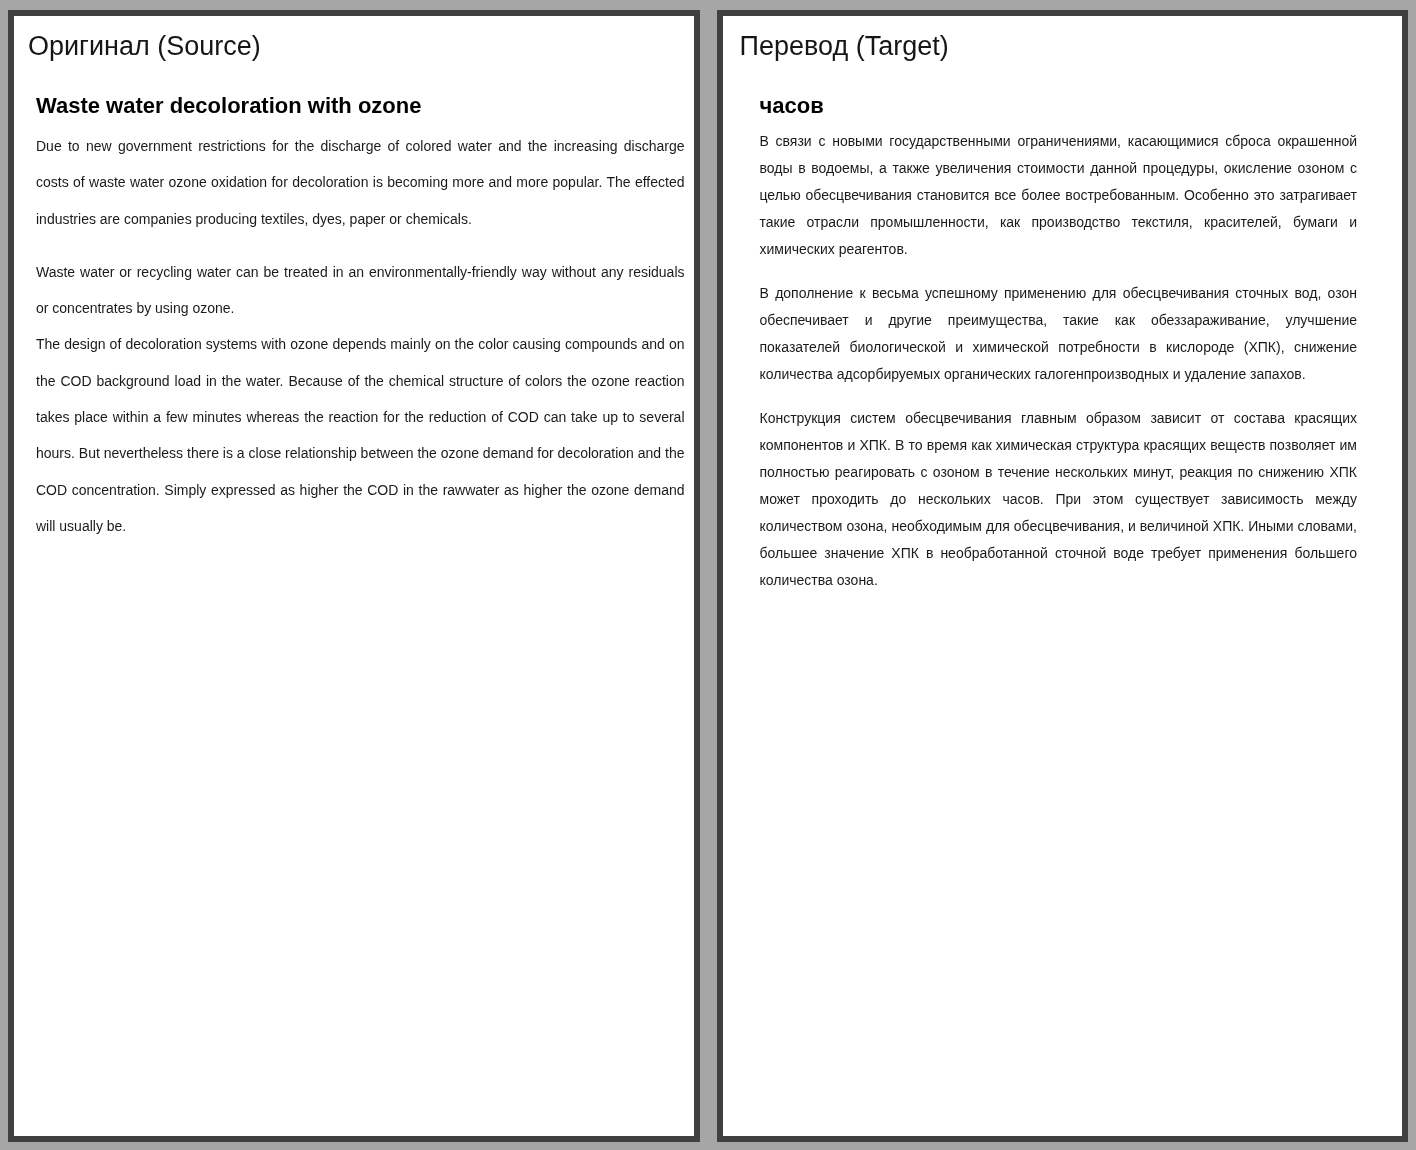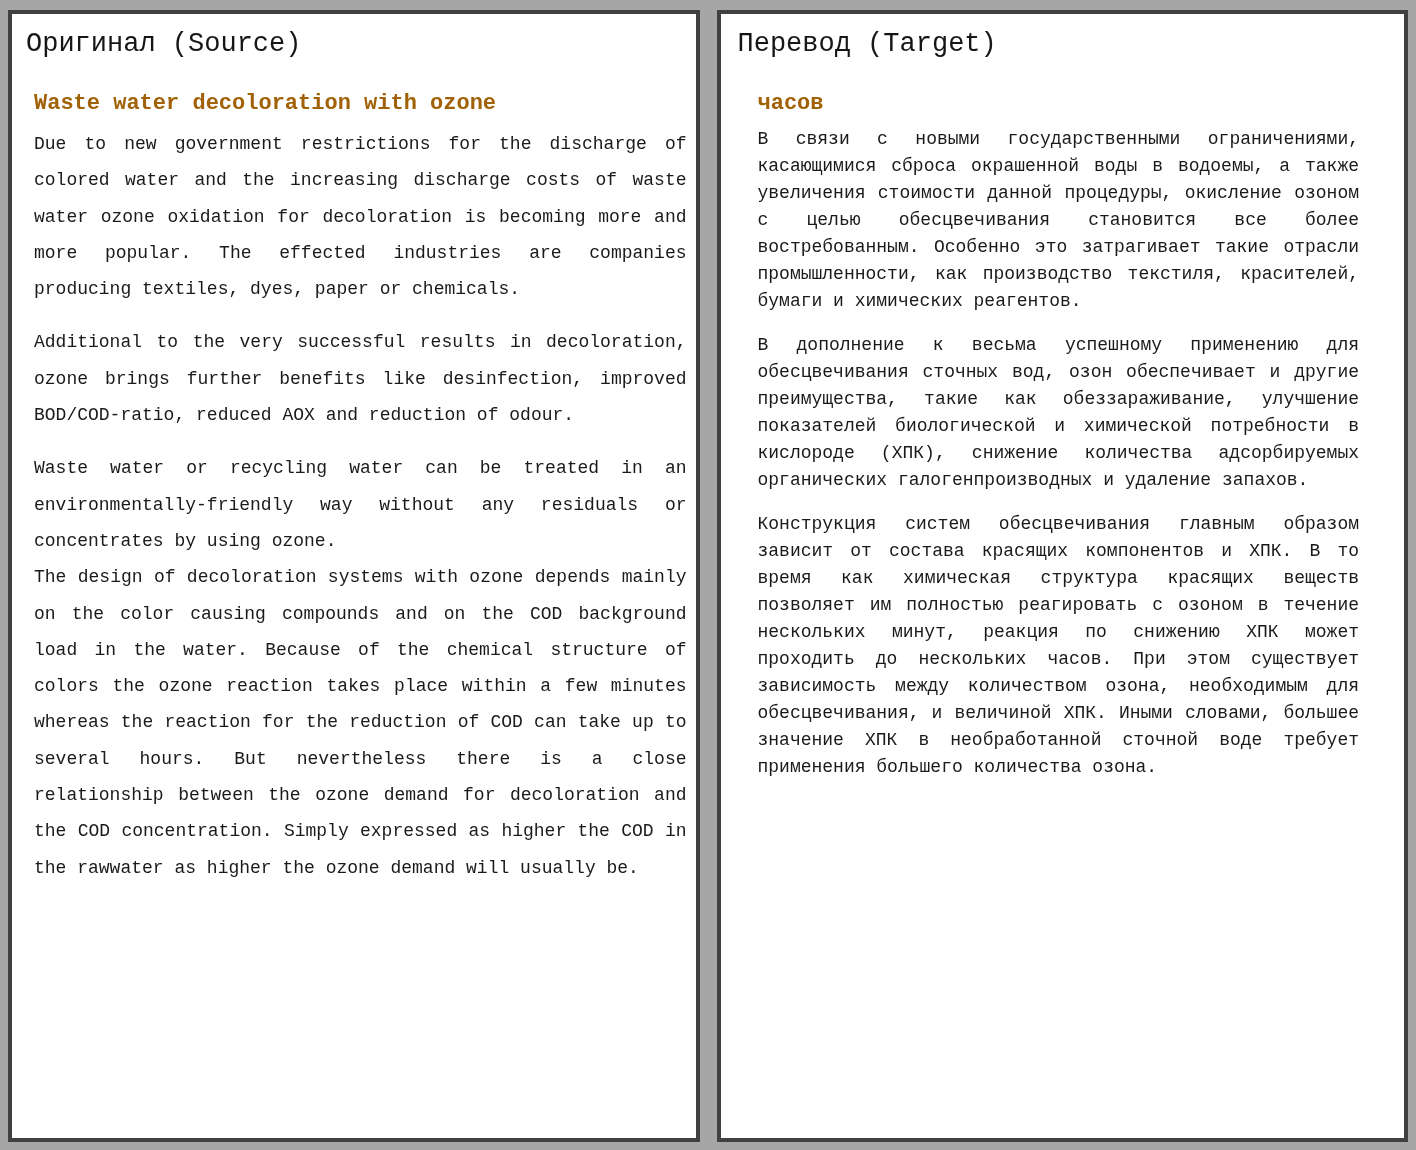--- a/index.html
+++ b/index.html
@@ -9,69 +9,67 @@
     box-sizing: border-box;
     background: #a6a6a6;
     padding: 10px 8px 8px 8px;
     display: flex;
     gap: 17px;
     font-family: "Liberation Sans", sans-serif;
   }
   .panel {
     flex: 1 1 0;
     background: #ffffff;
-    border: 4px solid #404040;
+    border: 6px solid #404040;
     overflow: hidden;
     box-sizing: border-box;
-    font-family: Liberation Mono, monospace;
   }
   .panel-head {
     font-size: 27px;
     line-height: 37px;
     color: #161616;
     margin: 12px 0 0 14px;
     white-space: nowrap;
   }
   .panel-ru .panel-head { margin-left: 17px; }
 
   .doc-en { margin: 0 9px 0 22px; }
   .doc-ru { margin: 0 45px 0 37px; }
 
   .doc-title {
-    color: #a16207;
+    color: #000000;
     font-weight: bold;
     font-size: 22px;
     line-height: 41px;
     margin: 20px 0 2px 0;
   }
   .doc-title .justify-line {
     text-align: justify;
     text-align-last: justify;
   }
 
   .para {
-    font-size: 18px;
+    font-size: 14px;
     line-height: 36.3px;
     text-align: justify;
     color: #1a1a1a;
     margin: 0 0 17px 0;
   }
   .doc-ru .para { line-height: 27px; }
   .para.no-gap { margin-bottom: 0; }
 </style>
 </head>
 <body>
 
 <section class="panel panel-en">
   <div class="panel-head">Оригинал (Source)</div>
   <div class="doc-en">
     <div class="doc-title">Waste water decoloration with ozone</div>
     <div>
       <p class="para">Due to new government restrictions for the discharge of colored water and the increasing discharge costs of waste water ozone oxidation for decoloration is becoming more and more popular. The effected industries are companies producing textiles, dyes, paper or chemicals.</p>
-        <p class="para">Additional to the very successful results in decoloration, ozone brings further benefits like desinfection, improved BOD/COD-ratio, reduced AOX and reduction of odour.</p>
         <p class="para no-gap">Waste water or recycling water can be treated in an environmentally-friendly way without any residuals or concentrates by using ozone.</p>
         <p class="para">The design of decoloration systems with ozone depends mainly on the color causing compounds and on the COD background load in the water. Because of the chemical structure of colors the ozone reaction takes place within a few minutes whereas the reaction for the reduction of COD can take up to several hours. But nevertheless there is a close relationship between the ozone demand for decoloration and the COD concentration. Simply expressed as higher the COD in the rawwater as higher the ozone demand will usually be.</p>
     </div>
   </div>
 </section>
 
 <section class="panel panel-ru">
   <div class="panel-head">Перевод (Target)</div>
   <div class="doc-ru">
     <div class="doc-title">

